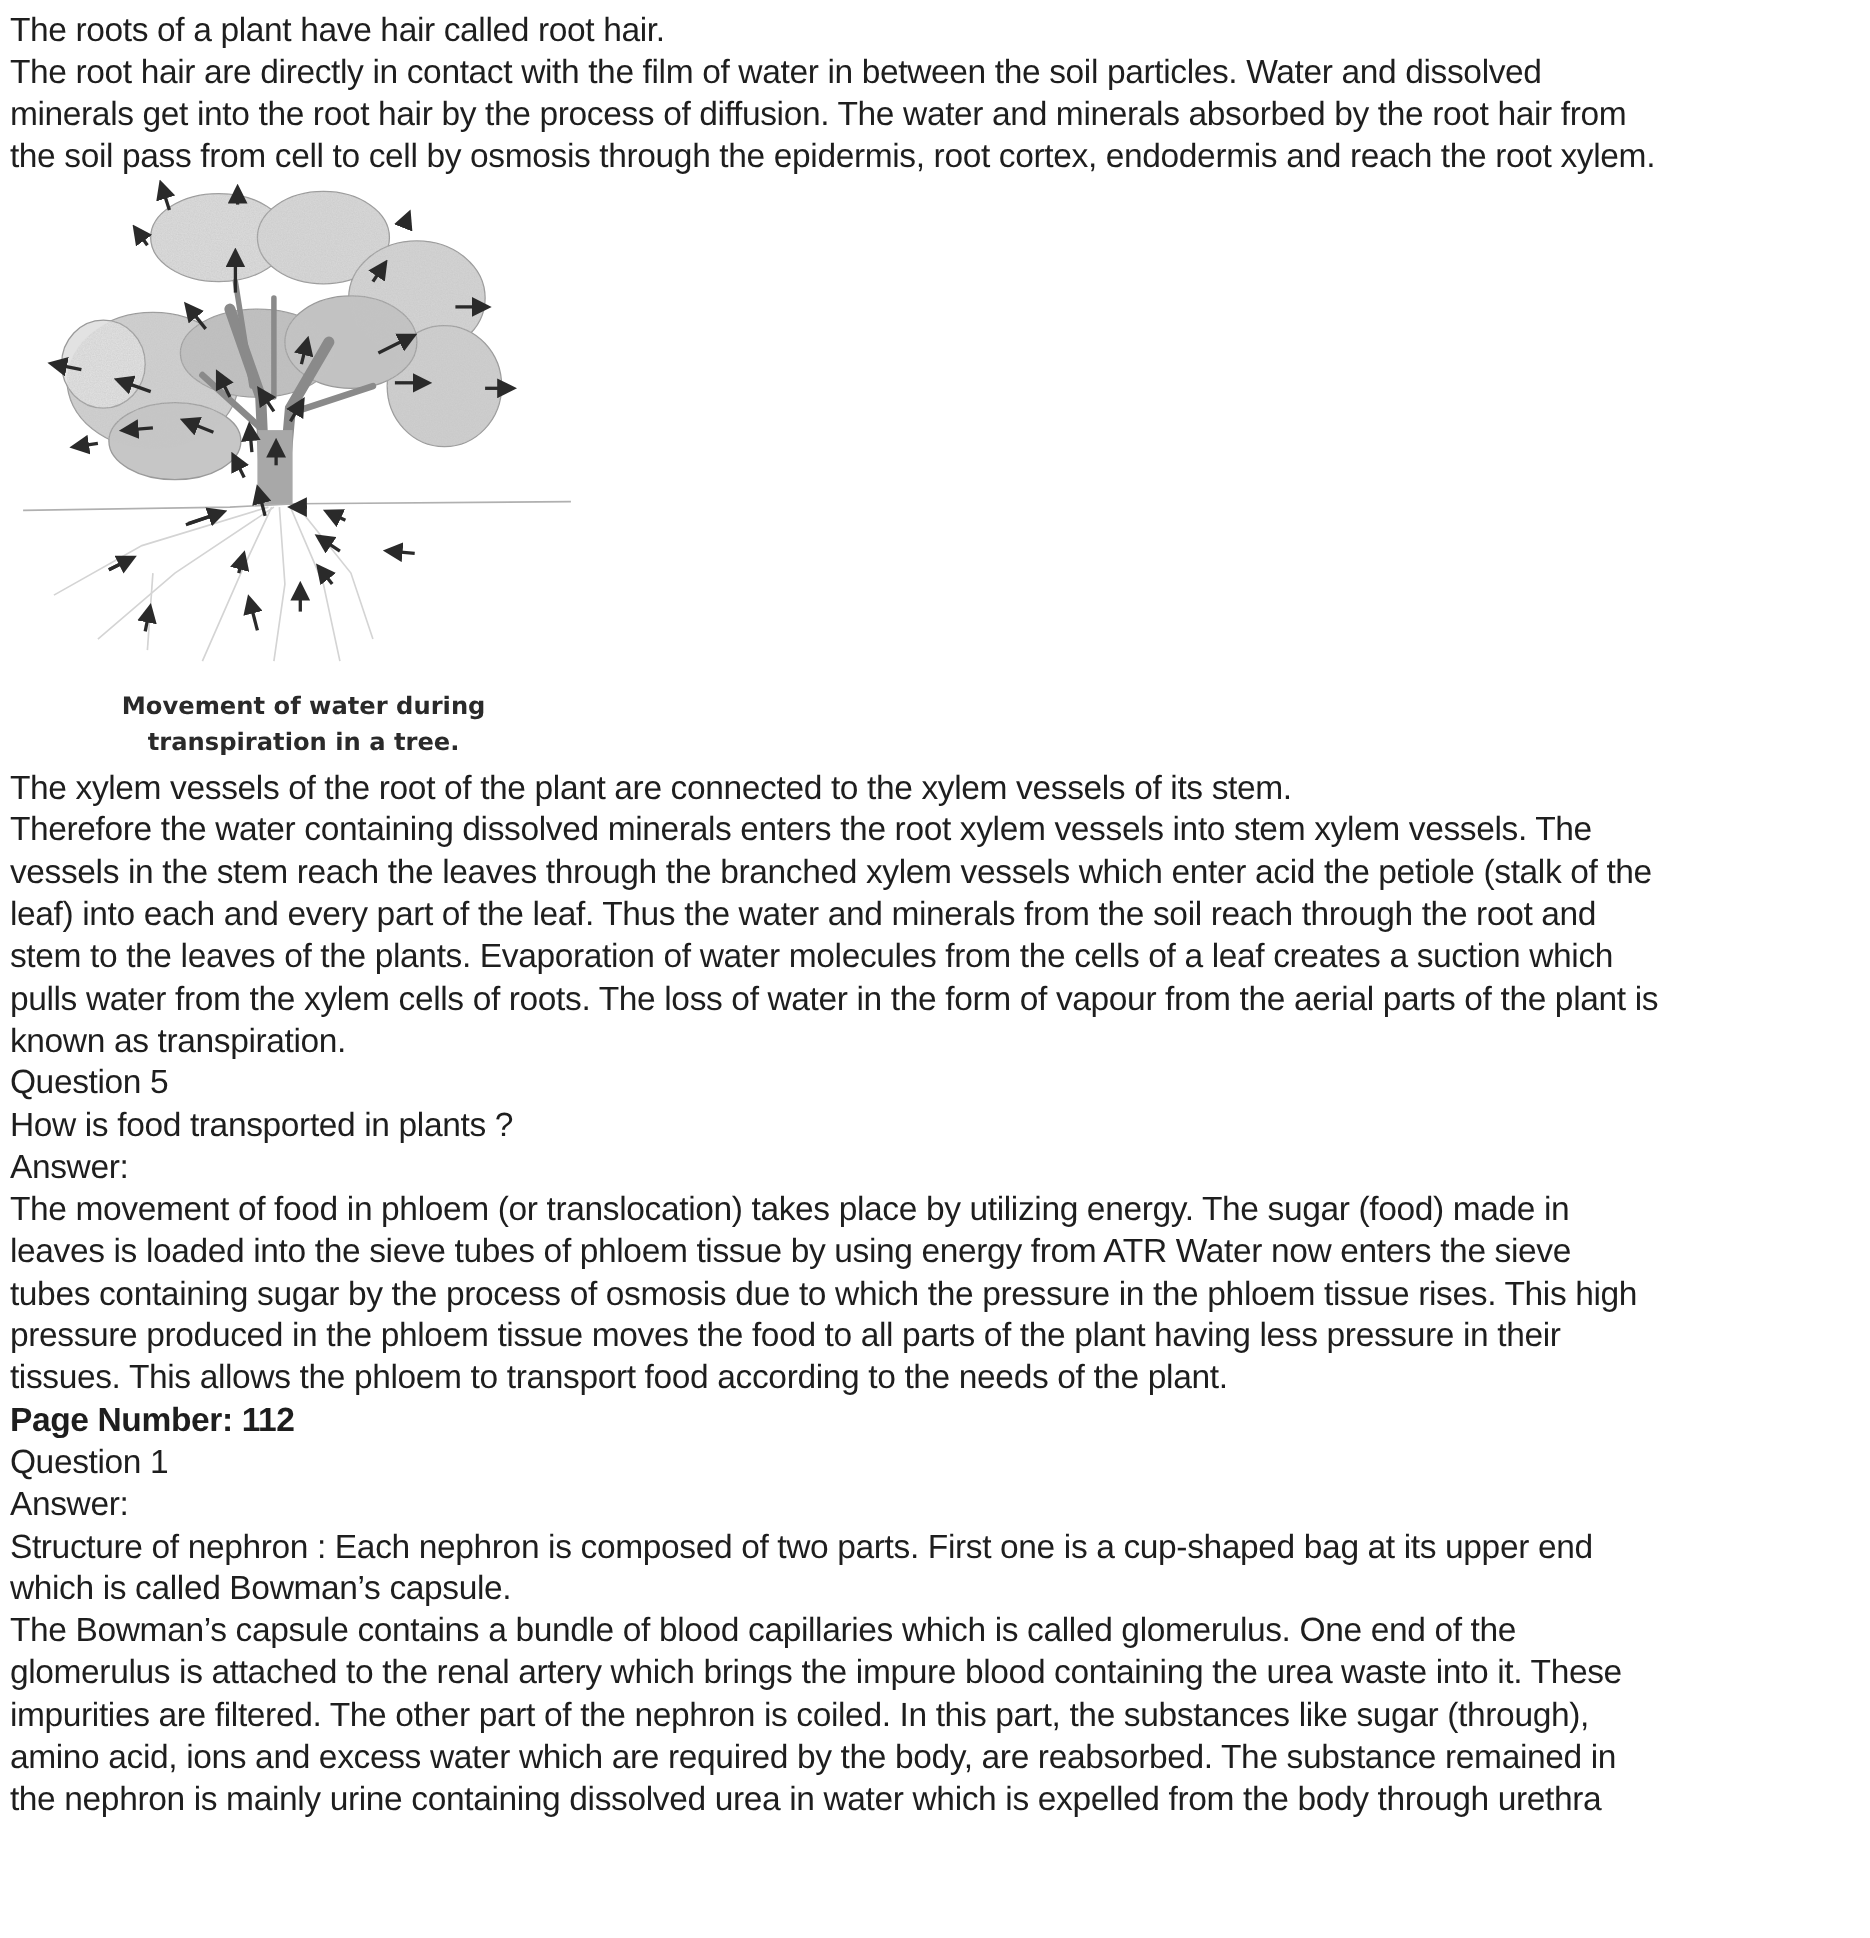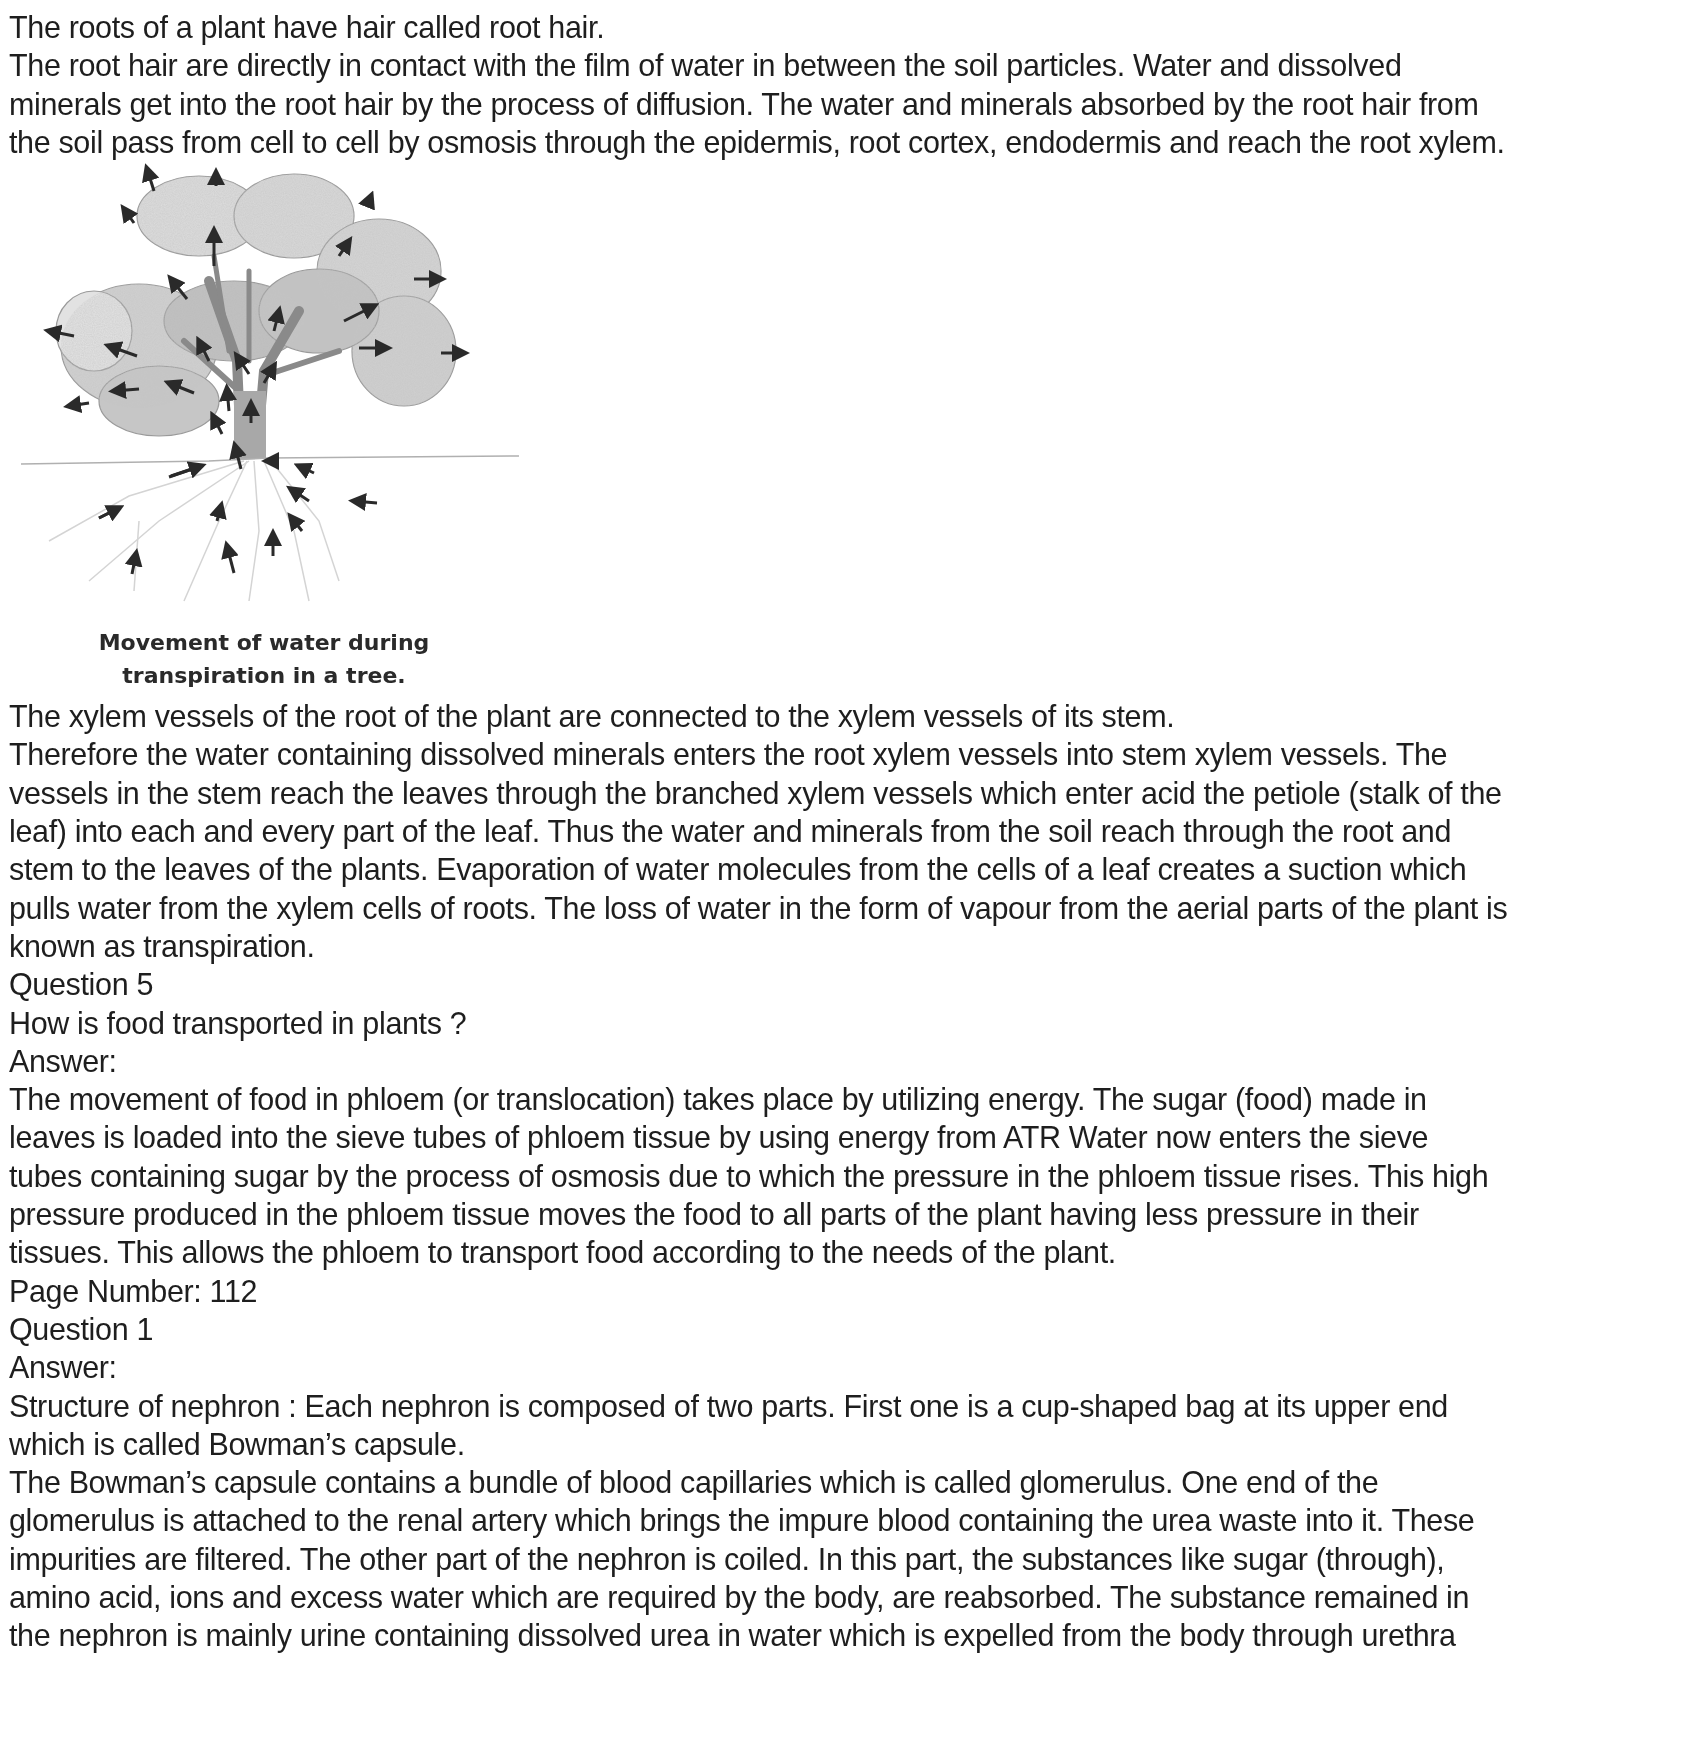--- a/index.html
+++ b/index.html
@@ -6,27 +6,27 @@
   body {
     width: 1700px; height: 1762px; overflow: hidden; position: relative;
     font-family: "Liberation Sans", sans-serif;
     color: #1e1e1e;
   }
   .doc {
     position: absolute; left: 9px; top: 8px; width: 1690px;
     font-size: 30.5px; line-height: 38.3px; letter-spacing: -0.35px;
   }
   .line { display: block; white-space: nowrap; }
-  .bold { font-weight: normal; }
+  .bold { font-weight: bold; }
   .figure {
     position: relative; width: 520px; height: 536px; margin: 0;
   }
   .figure svg { position: absolute; left: 0; top: 0; }
   .caption {
-    position: absolute; left: 0; width: 510px; text-align: center;
+    position: absolute; left: 12px; width: 510px; text-align: center;
     font-family: "DejaVu Sans", sans-serif; font-weight: bold;
     font-size: 22px; line-height: 33px; color: #2a2a2a; letter-spacing: 0;
     top: 465px;
   }
 </style>
 </head>
 <body>
 
 <div class="doc">
 

